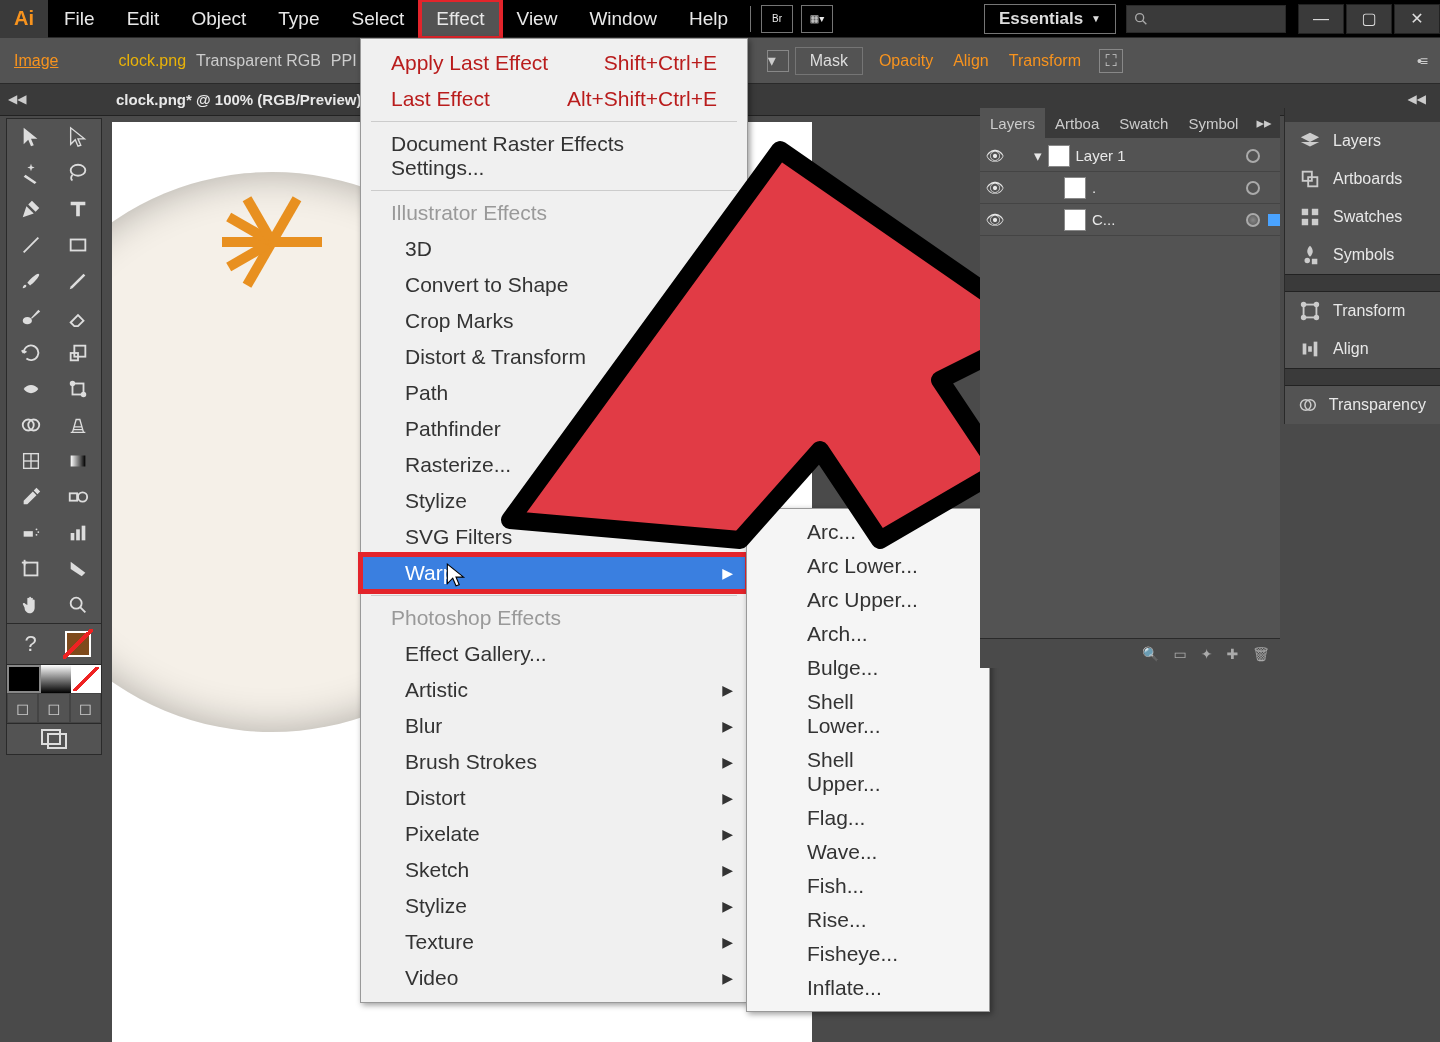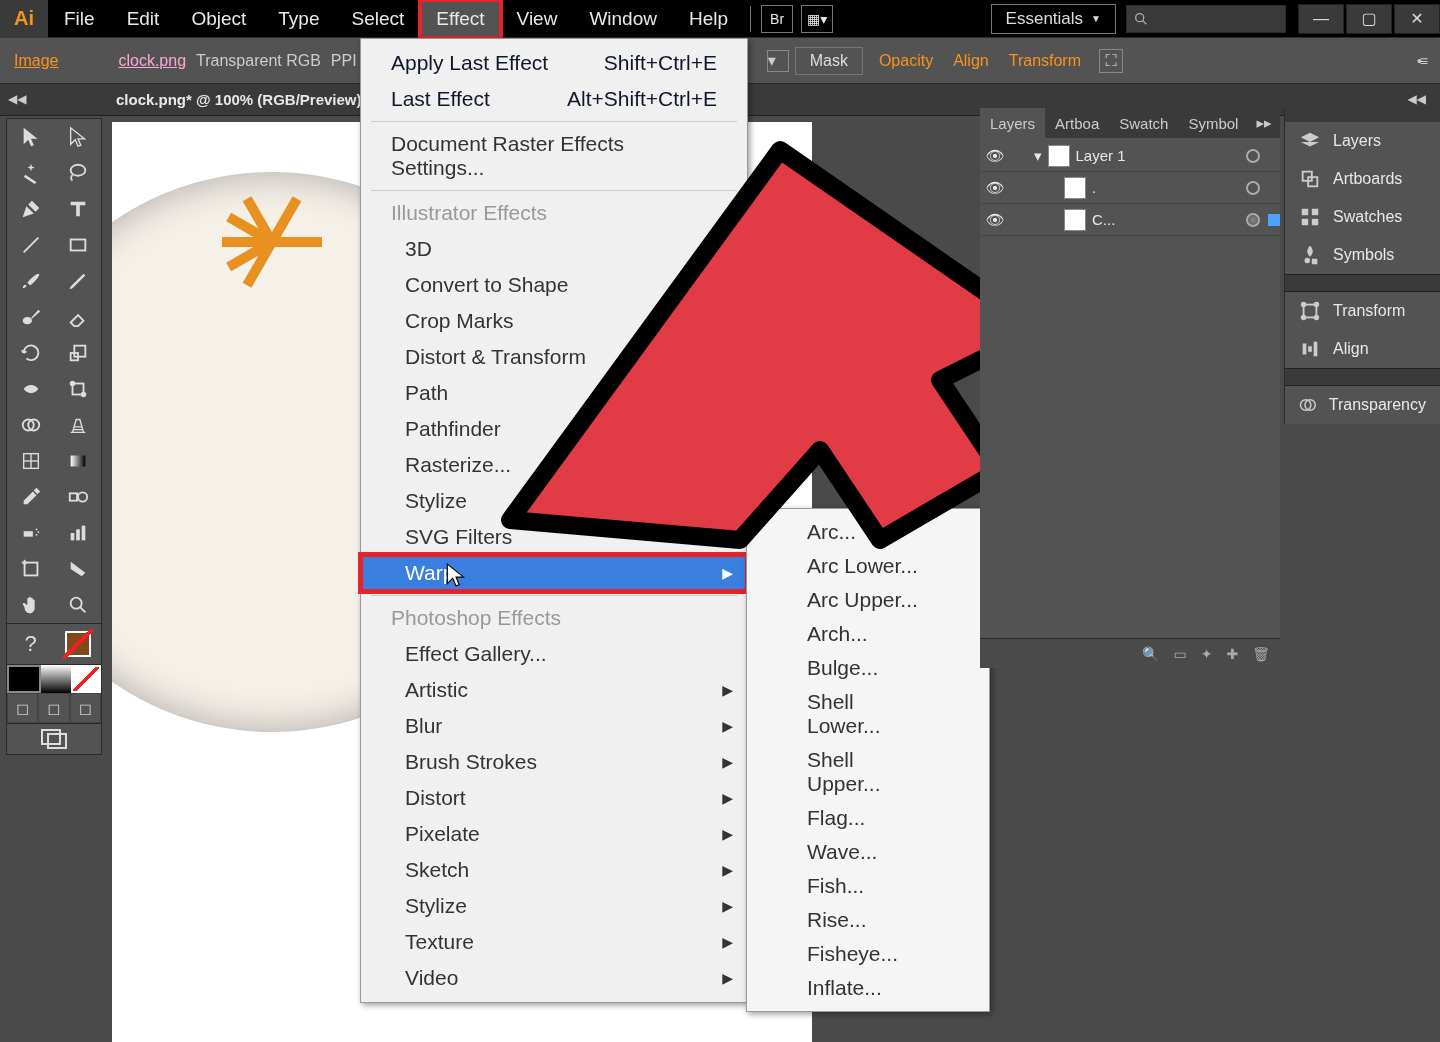--- a/index.html
+++ b/index.html
@@ -4,32 +4,32 @@
 <style>
 * { margin:0; padding:0; box-sizing:border-box; font-family:"Segoe UI",Tahoma,sans-serif; user-select:none; }
 body { background:#4a4a4a; width:1440px; height:1042px; overflow:hidden; position:relative; }
 
 
 .menubar { height:38px; background:#000000; display:flex; align-items:center; color:#e8e8e8; font-size:19px; position:relative; border-bottom:1px solid #2a2a2a; }
 .app-icon { width:48px; height:38px; background:#3a3a3a; display:flex; align-items:center; justify-content:center; color:#f7931e; font-weight:bold; font-size:20px; }
 .menubar .mi { padding:0 16px; height:38px; display:flex; align-items:center; cursor:default; }
 .menubar .mi.hl { background:#535353; outline:4px solid #e3242b; outline-offset:-2px; }
 .menubar .divider { width:1px; height:26px; background:#757575; margin:0 6px; }
-.menubar .iconbtn { width:32px; height:28px; border:1px solid #757575; margin:0 4px; display:flex; align-items:center; justify-content:center; font-size:14px; }
-.workspace-dd { margin-left:auto; display:flex; align-items:center; padding:0 14px; color:#ddd; font-size:17px; height:30px; border:1px solid #757575; }
+.menubar .iconbtn { width:32px; height:28px; border:1px solid #757575; margin:0 4px; display:flex; align-items:center; justify-content:center; font-size:10px; }
+.workspace-dd { margin-left:auto; display:flex; align-items:center; padding:0 14px; color:#ddd; font-size:17px; height:30px; border:1px solid #757575;font-weight:bold; }
 .workspace-dd .tri { margin-left:8px; font-size:10px; }
 .searchbox { width:160px; height:28px; background:#3a3a3a; border:1px solid #2a2a2a; margin:0 10px; display:flex; align-items:center; padding:0 6px; color:#aaa; }
 .searchbox svg { width:16px; height:16px; margin-right:4px; }
 .winbtns { display:flex; gap:0; }
 .winbtns .wb { width:46px; height:30px; background:#3a3a3a; border:1px solid #222; display:flex; align-items:center; justify-content:center; color:#ddd; font-size:16px; margin-left:2px; }
 
 
 .controlbar { height:46px; background:#535353; border-bottom:1px solid #2a2a2a; display:flex; align-items:center; padding:0 14px; color:#ccc; font-size:16px; }
 .controlbar .lbl { color:#f7931e; text-decoration:underline; margin-right:60px; }
-.controlbar .info { color:#f9a8d4; text-decoration:underline; margin-right:10px; }
+.controlbar .info { color:#eab308; margin-right:10px; }
 .controlbar .info2 { color:#ccc; margin-right:10px; }
 .controlbar .btn { padding:4px 14px; border:1px solid #757575; margin:0 6px; color:#ddd; }
 .controlbar .link { color:#f7931e; margin:0 10px; }
 .controlbar .sq { width:24px; height:24px; border:1px solid #888; margin:0 8px; display:flex; align-items:center; justify-content:center; }
 .controlbar .hambtn { margin-left:auto; font-size:14px; letter-spacing:-2px; }
 
 
 .doctabs { height:32px; background:#3a3a3a; display:flex; align-items:center; padding-left:116px; color:#e8e8e8; font-size:15px; font-weight:bold; border-bottom:1px solid #222; }
 
 
@@ -48,21 +48,21 @@
 .toolbox .screenmodes div { flex:1; display:flex; align-items:center; justify-content:center; color:#ccc; border:1px solid #444; }
 
 
 .canvas { position:absolute; left:112px; top:122px; width:700px; height:920px; background:#fff; overflow:hidden; }
 .clock { position:absolute; left:-120px; top:50px; width:560px; height:560px; border-radius:50%; background:radial-gradient(circle,#f5f0e8 0%,#f5f0e8 72%,#8b5a2b 72%,#a0692b 78%,#6b3f16 85%,#8b5a2b 92%); box-shadow:inset 0 0 40px rgba(0,0,0,.3); }
 .clock .tick { position:absolute; left:50%; top:50%; width:10px; height:50px; background:#e89020; transform-origin:5px 0; }
 
 
 .dropdown { position:absolute; left:360px; top:38px; width:388px; background:#f0f0f0; border:1px solid #999; box-shadow:2px 2px 6px rgba(0,0,0,.4); font-size:21px; color:#333; padding:6px 0; }
 .dropdown .row { padding:6px 30px; display:flex; justify-content:space-between; position:relative; }
-.dropdown .row.dis { color:#0f172a; }
+.dropdown .row.dis { color:#b91c1c; }
 .dropdown .row.head { color:#999; font-size:21px; }
 .dropdown .row.hl { background:#3a7fe0; color:#fff; outline:5px solid #e3242b; outline-offset:-2px; }
 .dropdown .row .arr { position:absolute; right:14px; top:50%; transform:translateY(-50%); font-size:14px; color:#333; }
 .dropdown .row.hl .arr { color:#fff; }
 .dropdown hr { border:none; border-top:1px solid #ccc; margin:4px 10px; }
 .dropdown .indent { padding-left:44px; }
 
 
 .submenu { position:absolute; left:746px; top:508px; width:244px; background:#f5f5f5; border:1px solid #999; box-shadow:2px 2px 6px rgba(0,0,0,.4); font-size:21px; color:#333; padding:6px 16px; }
 .submenu .row { padding:5px 44px; }

